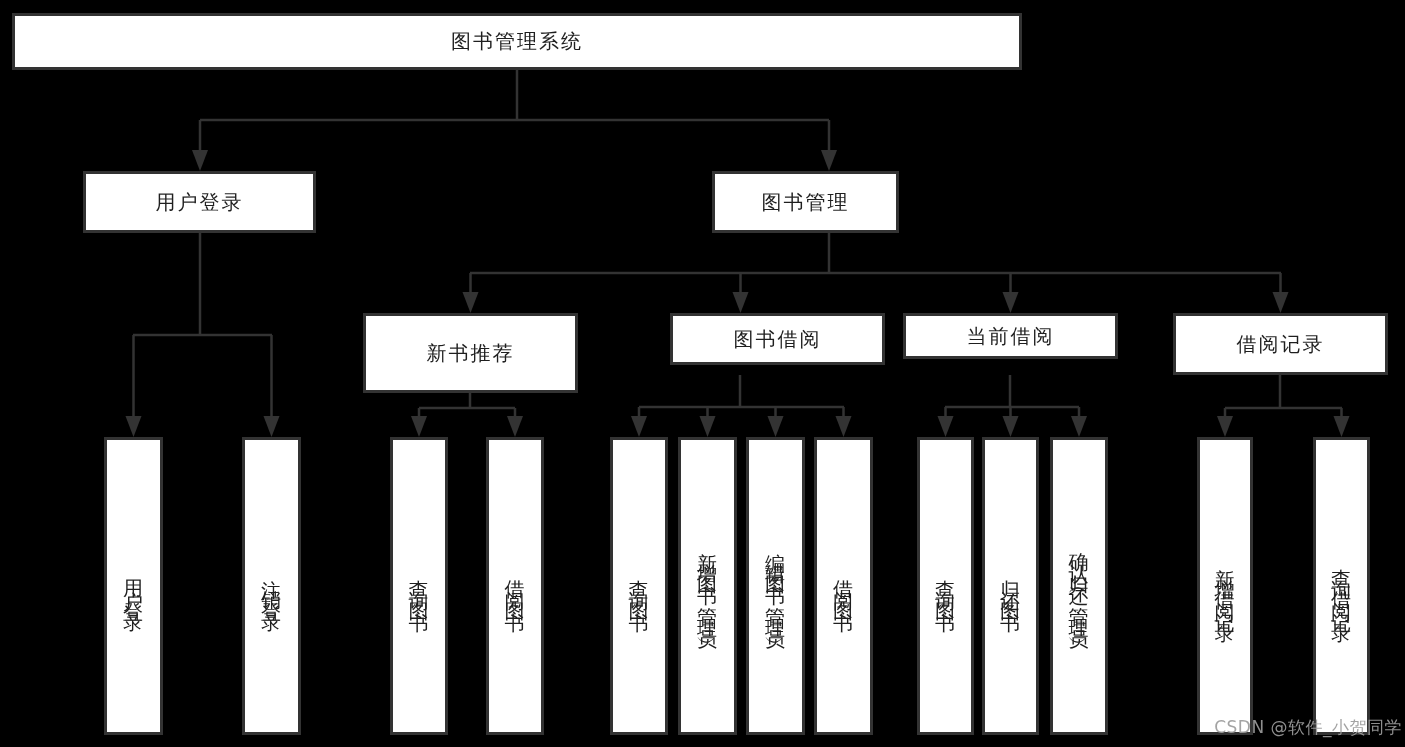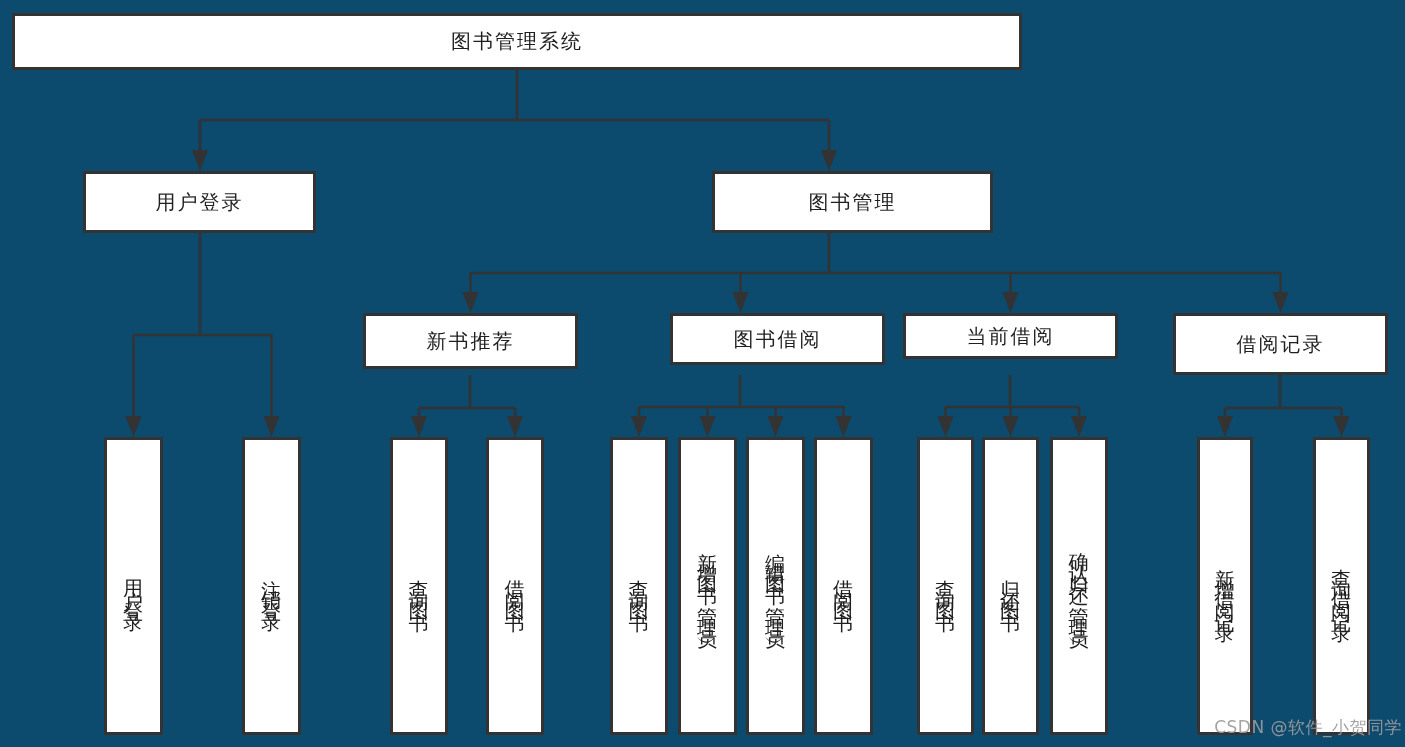--- a/index.html
+++ b/index.html
@@ -3,21 +3,21 @@
 <meta charset="utf-8">
 <style>
   * { box-sizing: border-box; }
   html, body { margin: 0; padding: 0; background: #ffffff; }
   body { font-family: "DejaVu Sans", "Liberation Sans", sans-serif; }
 
   .canvas {
     position: relative;
     width: 1405px;
     height: 747px;
-    background: #0c4a6e;
+    background: #000000;
     overflow: hidden;
   }
 
   .connectors {
     position: absolute;
     left: 0; top: 0;
     width: 1405px; height: 747px;
   }
 
   .node {
@@ -91,23 +91,23 @@
       <polygon points="1002.5,416 1018.5,416 1010.5,437"></polygon>
       <polygon points="1071,416 1087,416 1079,437"></polygon>
       <polygon points="1217,416 1233,416 1225,437"></polygon>
       <polygon points="1333.5,416 1349.5,416 1341.5,437"></polygon>
     </g>
   </svg>
 
   <div class="node h" style="left:12px; top:13px; width:1010px; height:57px;">图书管理系统</div>
 
   <div class="node h" style="left:83px; top:171px; width:233px; height:62px;">用户登录</div>
-  <div class="node h" style="left:712px; top:171px; width:281px; height:62px;">图书管理</div>
+  <div class="node h" style="left:712px; top:171px; width:187px; height:62px;">图书管理</div>
 
-  <div class="node h" style="left:363px; top:313px; width:215px; height:56px;">新书推荐</div>
+  <div class="node h" style="left:363px; top:313px; width:215px; height:80px;">新书推荐</div>
   <div class="node h" style="left:670px; top:313px; width:215px; height:52px;">图书借阅</div>
   <div class="node h" style="left:903px; top:313px; width:215px; height:46px;">当前借阅</div>
   <div class="node h" style="left:1173px; top:313px; width:215px; height:62px;text-align:right;">借阅记录</div>
 
   <div class="node v" style="left:104px; top:437px; width:59px; height:298px;">
     <span>用户登录</span>
   </div>
   <div class="node v" style="left:242px; top:437px; width:59px; height:298px;">
     <span>注销登录</span>
   </div>

